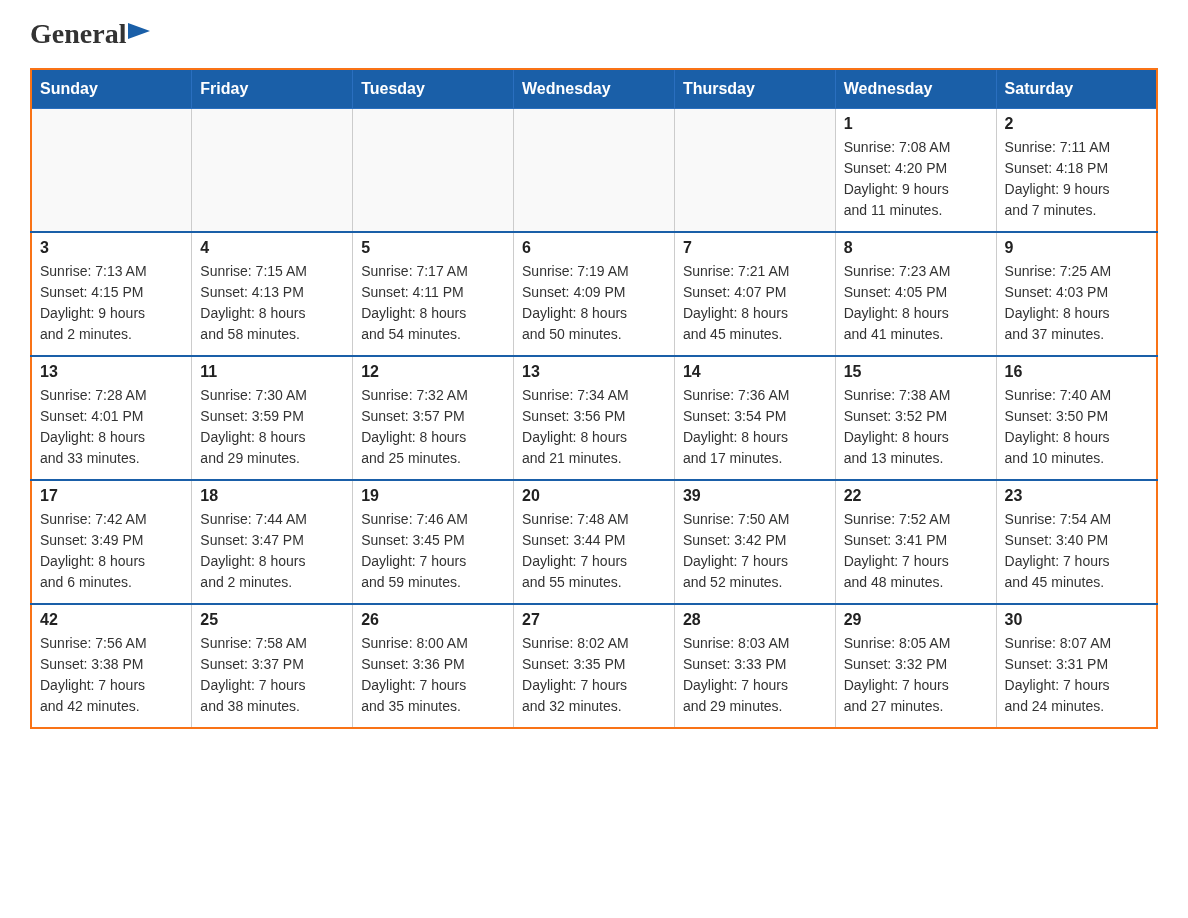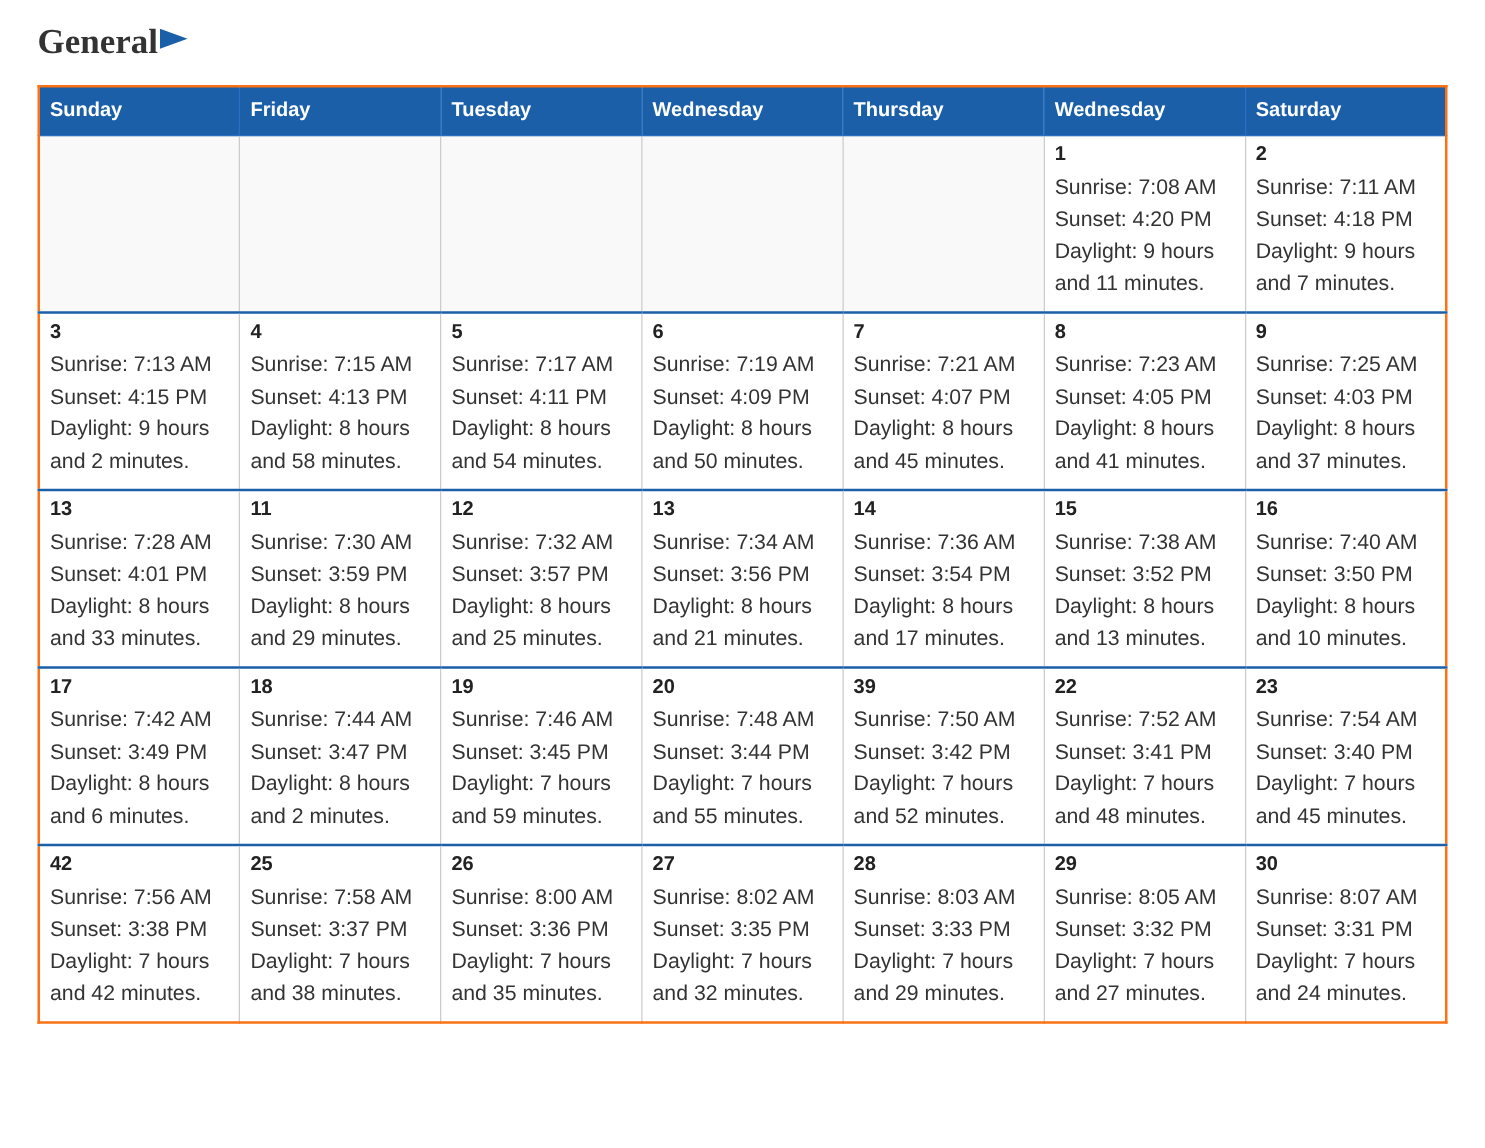--- a/index.html
+++ b/index.html
@@ -76,21 +76,21 @@
       background: #f9f9f9;
     }
     .day-number {
       font-size: 16px;
       font-weight: bold;
       color: #222;
       display: block;
       margin-bottom: 4px;
     }
     .day-info {
-      font-size: 17px;
+      font-size: 14px;
       color: #333;
       line-height: 1.5;
     }
     .row-divider td {
       border-top: 2px solid #1a5fa8 !important;
     }
   </style>
 </head>
 <body>
 

